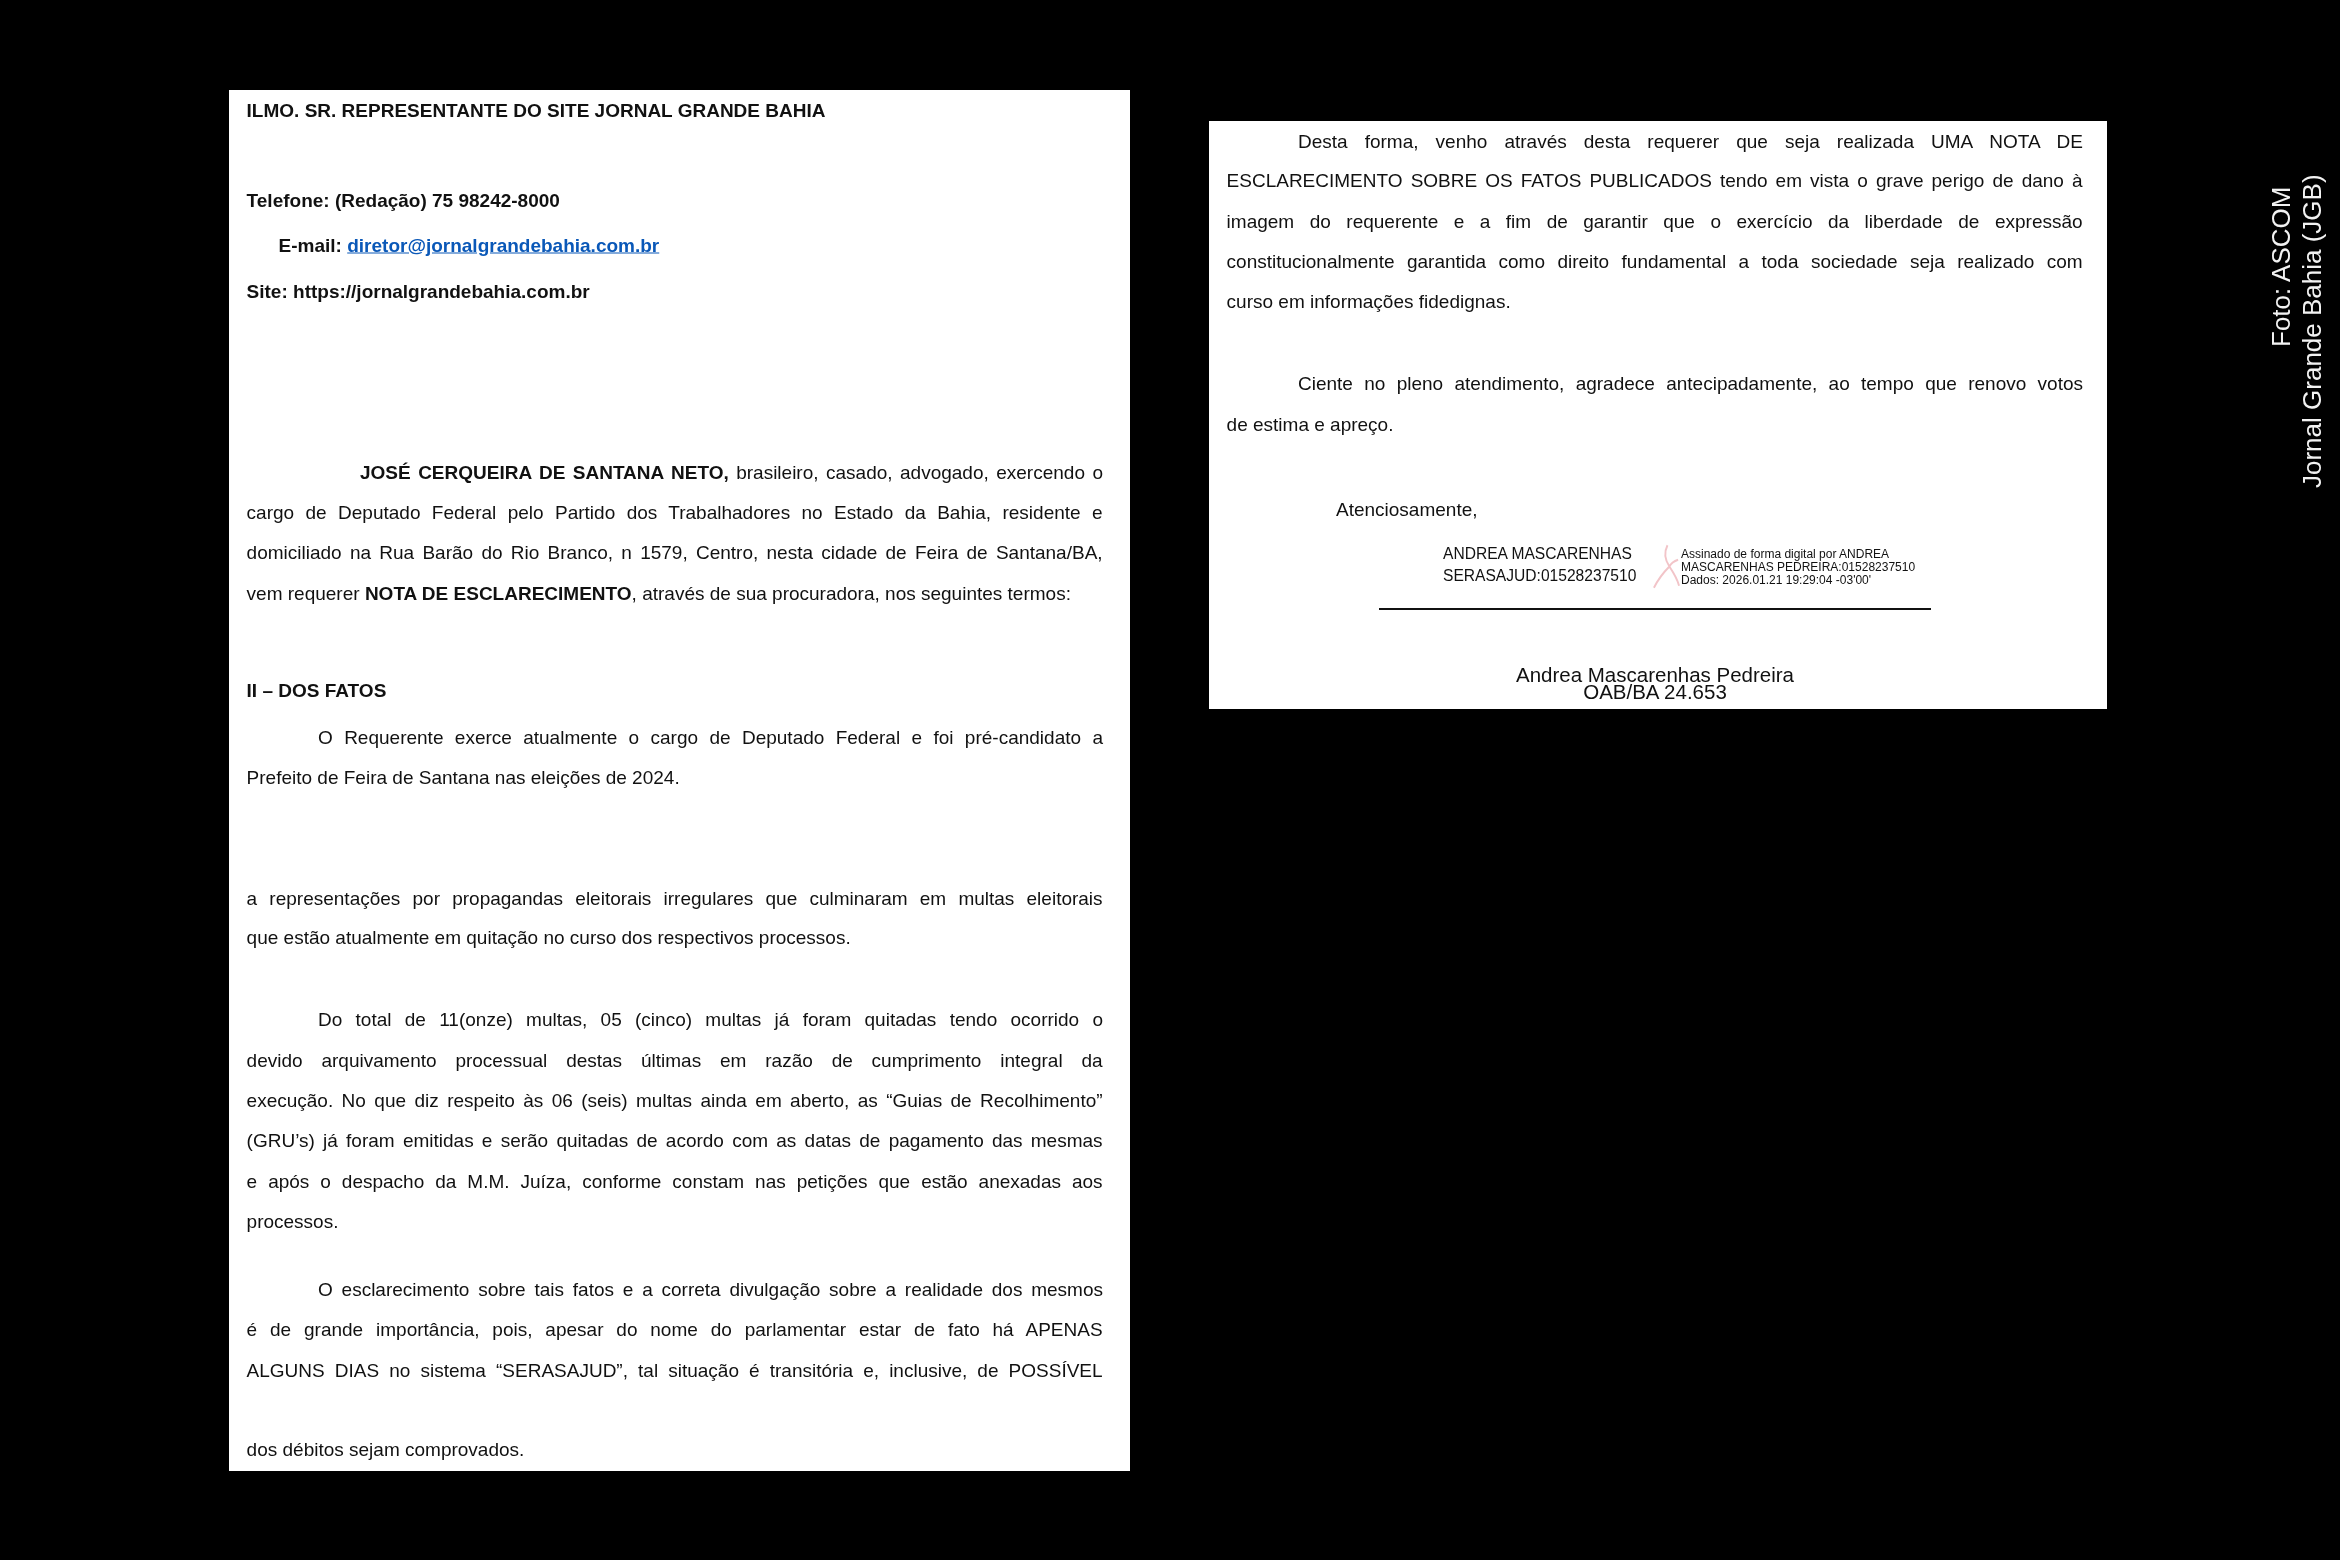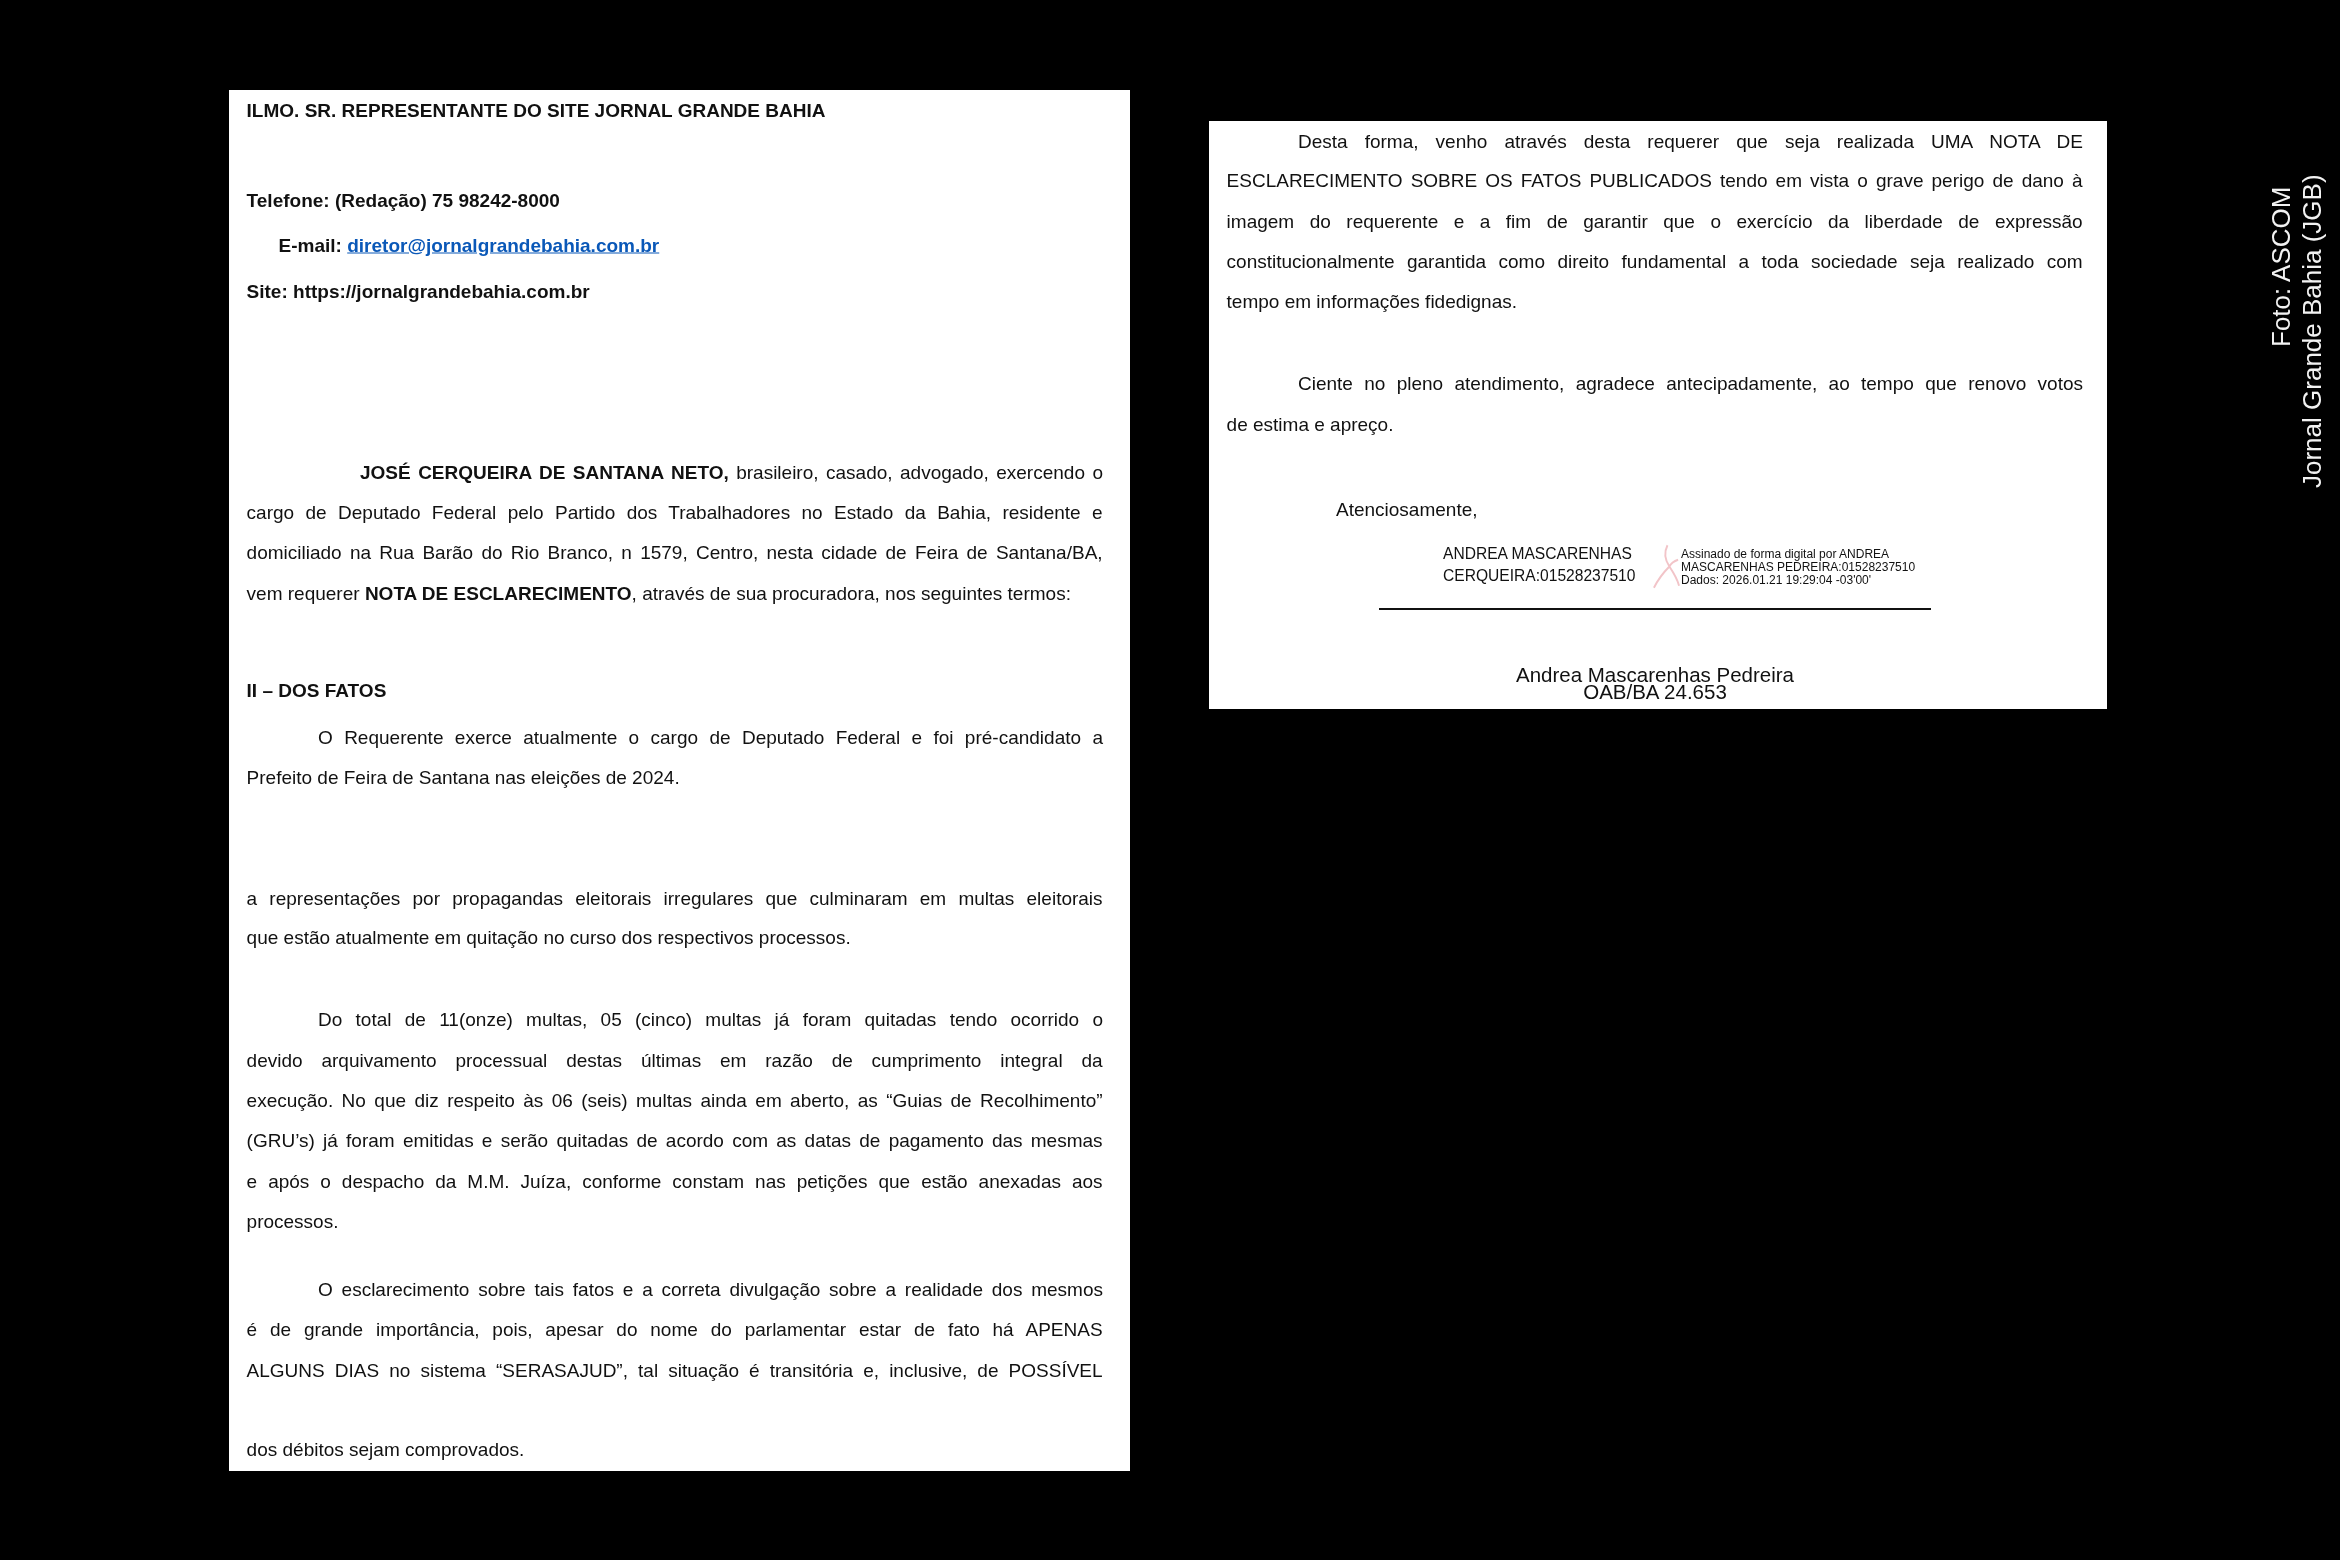--- a/index.html
+++ b/index.html
@@ -91,29 +91,29 @@
   <div class="line jline" style="top:1280px;">ALGUNS DIAS no sistema “SERASAJUD”, tal situação é transitória e, inclusive, de POSSÍVEL</div>
   <div class="line" style="top:1359px;">dos débitos sejam comprovados.</div>
 </div>
 
 <div class="page" id="page-right">
 
   <div class="line jline indent" style="top:19.5px;">Desta forma, venho através desta requerer que seja realizada UMA NOTA DE</div>
   <div class="line jline" style="top:59px;">ESCLARECIMENTO SOBRE OS FATOS PUBLICADOS tendo em vista o grave perigo de dano à</div>
   <div class="line jline" style="top:100px;">imagem do requerente e a fim de garantir que o exercício da liberdade de expressão</div>
   <div class="line jline" style="top:140px;">constitucionalmente garantida como direito fundamental a toda sociedade seja realizado com</div>
-  <div class="line" style="top:180px;">tempo em informações fidedignas.</div>
+  <div class="line" style="top:180px;">curso em informações fidedignas.</div>
 
   <div class="line jline indent" style="top:262px;">Ciente no pleno atendimento, agradece antecipadamente, ao tempo que renovo votos</div>
   <div class="line" style="top:303px;">de estima e apreço.</div>
 
   <div class="line" style="top:388px; left:127px;">Atenciosamente,</div>
 
   <div class="sig-name" style="left:234px; top:422px;">ANDREA MASCARENHAS</div>
-  <div class="sig-name" style="left:234px; top:444px;">CERQUEIRA:01528237510</div>
+  <div class="sig-name" style="left:234px; top:444px;">SERASAJUD:01528237510</div>
 
   <svg class="sig-mark" style="left:443px; top:422px;" width="29" height="47" viewBox="0 0 30 48">
     <path d="M16 2 C12 10 14 18 18 24 C22 30 26 36 28 44 M18 24 C12 30 6 38 2 46 M18 24 C20 20 24 18 27 17" stroke="#f2c4c8" stroke-width="2" fill="none"></path>
   </svg>
 
   <div class="sig-digital" style="left:472px; top:427px;">Assinado de forma digital por ANDREA</div>
   <div class="sig-digital" style="left:472px; top:440px;">MASCARENHAS PEDREIRA:01528237510</div>
   <div class="sig-digital" style="left:472px; top:453px;">Dados: 2026.01.21 19:29:04 -03'00'</div>
 
   <div class="sig-rule" style="left:170px; top:487px; width:552px;"></div>

